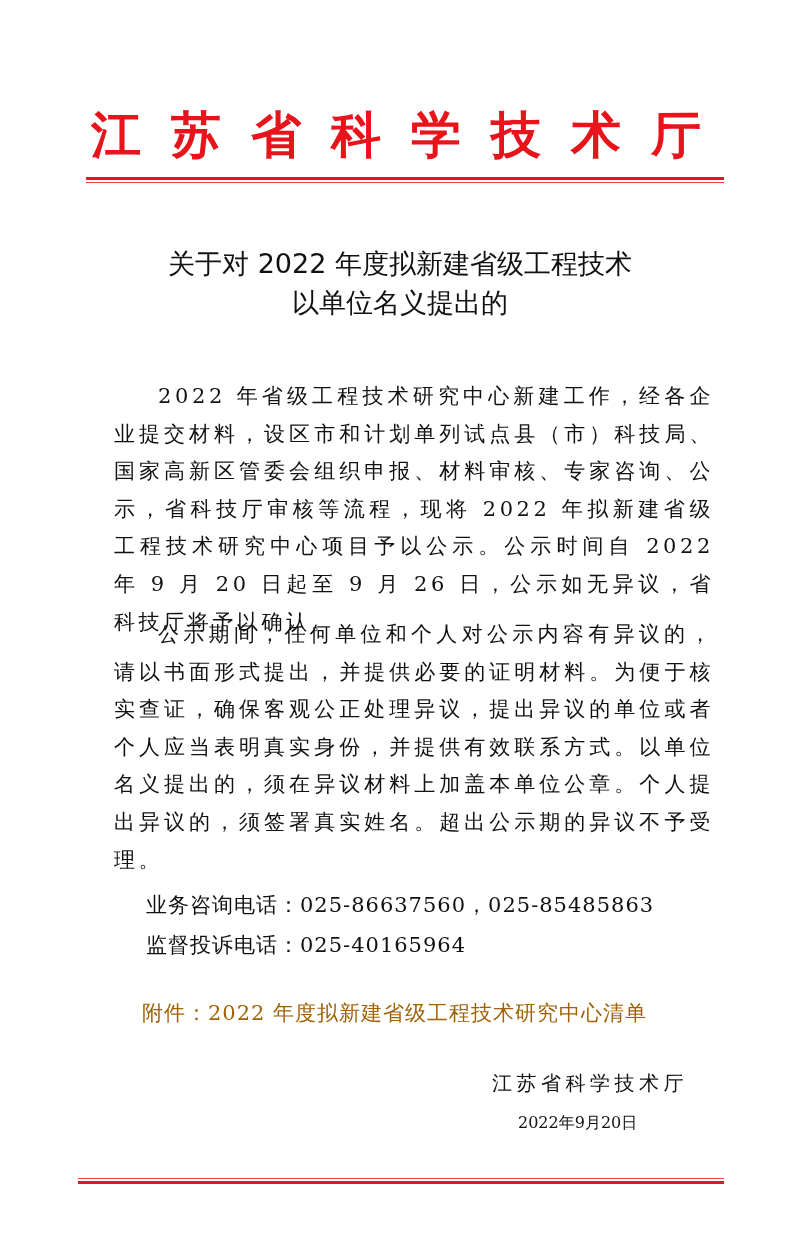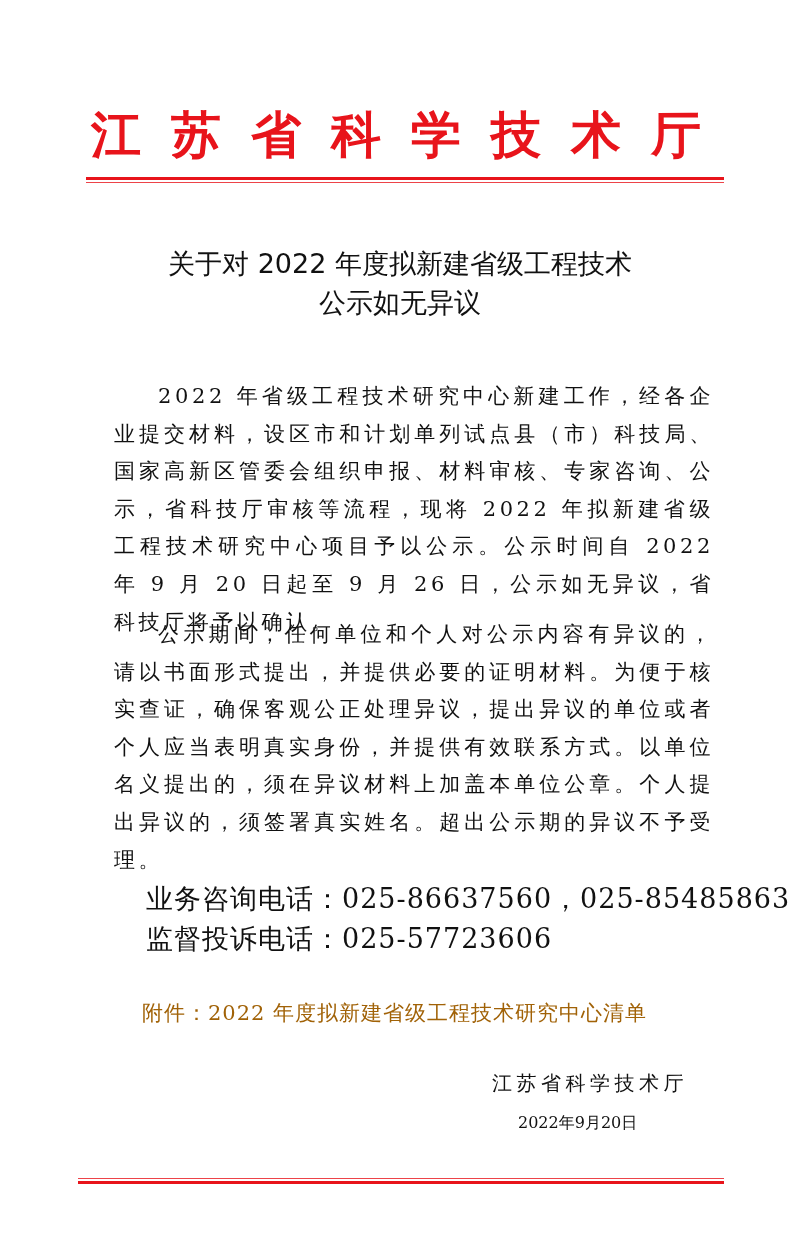--- a/index.html
+++ b/index.html
@@ -65,25 +65,26 @@
       text-align: justify;
       letter-spacing: 3.6px;
     }
     .para1 { top: 366px; text-indent: 44px; }
     .para2 { top: 604px; text-indent: 44px; }
 
     .contact {
       position: absolute;
       left: 146px;
       font-family: "DejaVu Serif", "Liberation Serif", serif;
-      font-size: 27px;
+      font-size: 21px;
       line-height: 30px;
       color: #111;
       letter-spacing: 1px;
       white-space: nowrap;
+      margin-top: 6px;
     }
     .contact-1 { top: 884px; }
     .contact-2 { top: 924px; }
 
     .attachment {
       position: absolute;
       left: 142px;
       top: 998px;
       font-family: "DejaVu Serif", "Liberation Serif", serif;
       font-size: 21px;
@@ -118,27 +119,27 @@
 </head>
 <body>
 
 <div>
 
   <div class="header-title">江苏省科学技术厅</div>
   <div class="rule header-rule-thick"></div>
   <div class="rule header-rule-thin"></div>
 
   <div class="doc-title doc-title-line1">关于对 2022 年度拟新建省级工程技术</div>
-  <div class="doc-title doc-title-line2">公示如无异议</div>
+  <div class="doc-title doc-title-line2">以单位名义提出的</div>
 
   <p class="body-text para1" style="margin:12px;">2022 年省级工程技术研究中心新建工作，经各企业提交材料，设区市和计划单列试点县（市）科技局、国家高新区管委会组织申报、材料审核、专家咨询、公示，省科技厅审核等流程，现将 2022 年拟新建省级工程技术研究中心项目予以公示。公示时间自 2022 年 9 月 20 日起至 9 月 26 日，公示如无异议，省科技厅将予以确认。</p>
   <p class="body-text para2" style="margin:12px;">公示期间，任何单位和个人对公示内容有异议的，请以书面形式提出，并提供必要的证明材料。为便于核实查证，确保客观公正处理异议，提出异议的单位或者个人应当表明真实身份，并提供有效联系方式。以单位名义提出的，须在异议材料上加盖本单位公章。个人提出异议的，须签署真实姓名。超出公示期的异议不予受理。</p>
 
   <div class="contact contact-1">业务咨询电话：025-86637560，025-85485863</div>
-  <div class="contact contact-2">监督投诉电话：025-57723606</div>
+  <div class="contact contact-2">监督投诉电话：025-40165964</div>
 
   <div class="attachment">附件：2022 年度拟新建省级工程技术研究中心清单</div>
 
   <div class="signature-org">江苏省科学技术厅</div>
   <div class="signature-date">2022年9月20日</div>
 
   <div class="rule footer-rule-thin"></div>
   <div class="rule footer-rule-thick"></div>
 </div>
 

